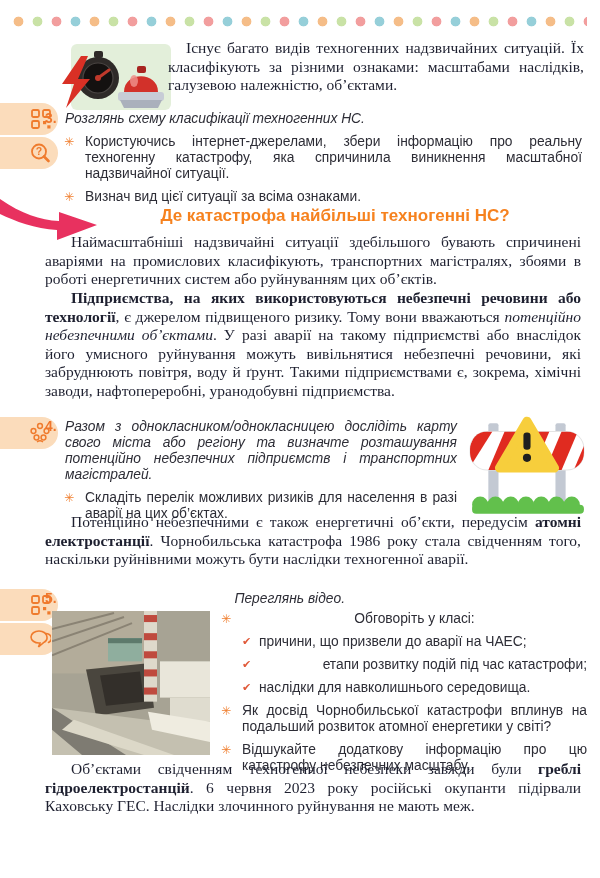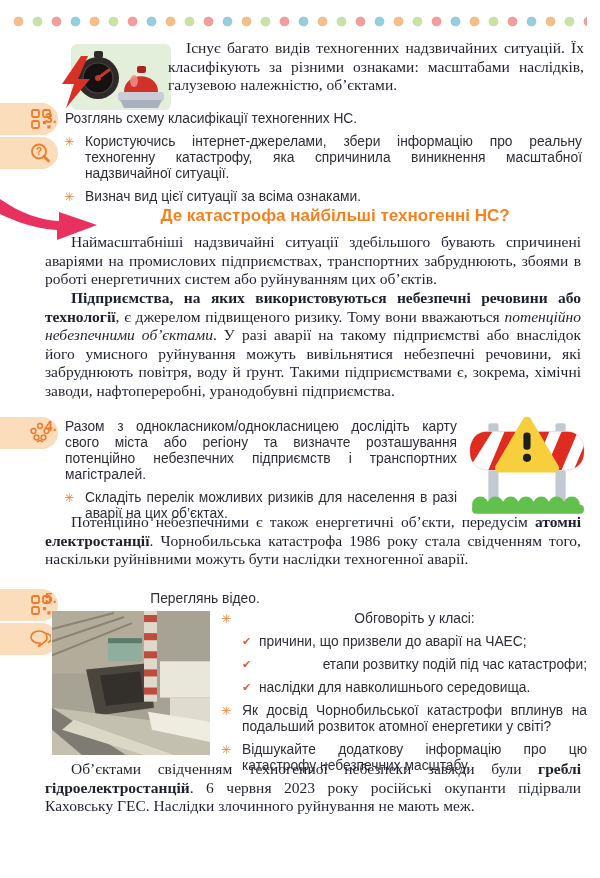--- a/index.html
+++ b/index.html
@@ -23,21 +23,21 @@
   .b{font-weight:700;}
   .i{font-style:italic;}
 
   .intro-art{position:absolute;left:52px;top:40px;width:122px;height:74px;}
   .intro-text{left:168px;top:39px;width:416px;text-indent:18px;}
 
   
   .task{position:absolute;font-size:13.8px;line-height:16px;color:#2d2d36;}
   .task-row{display:flex;}
   .task-num{width:20px;font-weight:700;color:#f0762b;flex:0 0 20px;}
-  .task-title{flex:1;text-align:justify;}
+  .task-title{flex:1;text-align:justify;font-style:italic;}
   .tbullets{margin-left:19px;}
   .tb{display:flex;margin-top:7px;}
   .sun{flex:0 0 21px;color:#f08032;font-size:12px;line-height:16px;font-family:"DejaVu Sans",sans-serif;}
   .check{flex:0 0 17px;color:#e05a3a;font-size:11px;line-height:16px;font-family:"DejaVu Sans",sans-serif;}
   .tb-text{flex:1;text-align:justify;}
   .checks{margin-left:21px;}
 
   
   .tab{position:absolute;left:0;width:58px;height:32px;background:#fbdcbb;
        border-radius:0 16px 16px 0;display:flex;align-items:center;justify-content:flex-end;
@@ -126,21 +126,21 @@
         <span class="tb-text">Визнач вид цієї ситуації за всіма ознаками.</span>
       </div>
     </div>
   </div>
 
   <svg class="arrow" viewBox="0 0 100 44">
     <path d="M0,0 C22,15 40,21 59,22 L59,13 L97,26 L57,41 L57,31 C35,30 15,22 0,15 Z" fill="#e8315f"></path>
   </svg>
   <div class="heading">Де катастрофа найбільші техногенні НС?</div>
 
-  <p class="serif" style="left:45px;top:233px;width:536px">Наймасштабніші надзвичайні ситуації здебільшого бувають спричинені аваріями на промислових підприємствах, транспортних забруднюють, збоями в роботі енергетичних систем або руйнуванням цих об’єктів.</p>
+  <p class="serif" style="left:45px;top:233px;width:536px">Наймасштабніші надзвичайні ситуації здебільшого бувають спричинені аваріями на промислових класифікують, транспортних магістралях, збоями в роботі енергетичних систем або руйнуванням цих об’єктів.</p>
 
   <p class="serif" style="left:45px;top:289px;width:536px"><span class="b">Підприємства, на яких використовуються небезпечні речовини або технології</span><span>, є джерелом підвищеного ризику. Тому вони вважаються </span><span class="i">потенційно небезпечними об’єктами</span><span>. У разі аварії на такому підприємстві або внаслідок його умисного руйнування можуть вивільнятися небезпечні речовини, які забруднюють повітря, воду й ґрунт. Такими підприємствами є, зокрема, хімічні заводи, нафтопереробні, уранодобувні підприємства.</span></p>
 
   <div class="tab" style="top:417px">
     <svg width="22" height="22" viewBox="0 0 22 22">
       <g fill="none" stroke="#ef7b2d" stroke-width="1.5">
         <circle cx="11" cy="4" r="2.4"></circle>
         <circle cx="4.5" cy="9" r="2.4"></circle>
         <circle cx="17.5" cy="9" r="2.4"></circle>
         <circle cx="7.5" cy="15.5" r="2.4"></circle>
@@ -214,21 +214,21 @@
       <g fill="none" stroke="#ef7b2d" stroke-width="1.6">
         <path d="M10,2 a8,6 0 1 0 0,12 h1 l-1.5,4 5,-4.4 a8,6 0 0 0 3.5,-5.6 a8,6 0 0 0 -8,-6 Z"></path>
         <path d="M17.5,4.5 a6.5,5 0 0 1 2,9" stroke-linecap="round"></path>
       </g>
     </svg>
   </div>
 
   <div class="task" style="left:45px;top:591px;width:300px">
     <div class="task-row">
       <span class="task-num">5.</span>
-      <span class="task-title" style="text-align:center">Переглянь відео.</span>
+      <span class="task-title" style="text-align:right">Переглянь відео.</span>
     </div>
   </div>
 
   <svg class="photo" viewBox="0 0 158 143" preserveAspectRatio="none">
     <rect width="158" height="143" fill="#a7a394"></rect>
     <rect width="92" height="62" fill="#b3ac9a"></rect>
     <g stroke="#8a8374" stroke-width="2">
       <path d="M0,18 L62,2"></path>
         <path d="M0,30 L72,6"></path>
         <path d="M0,44 L80,12"></path>

